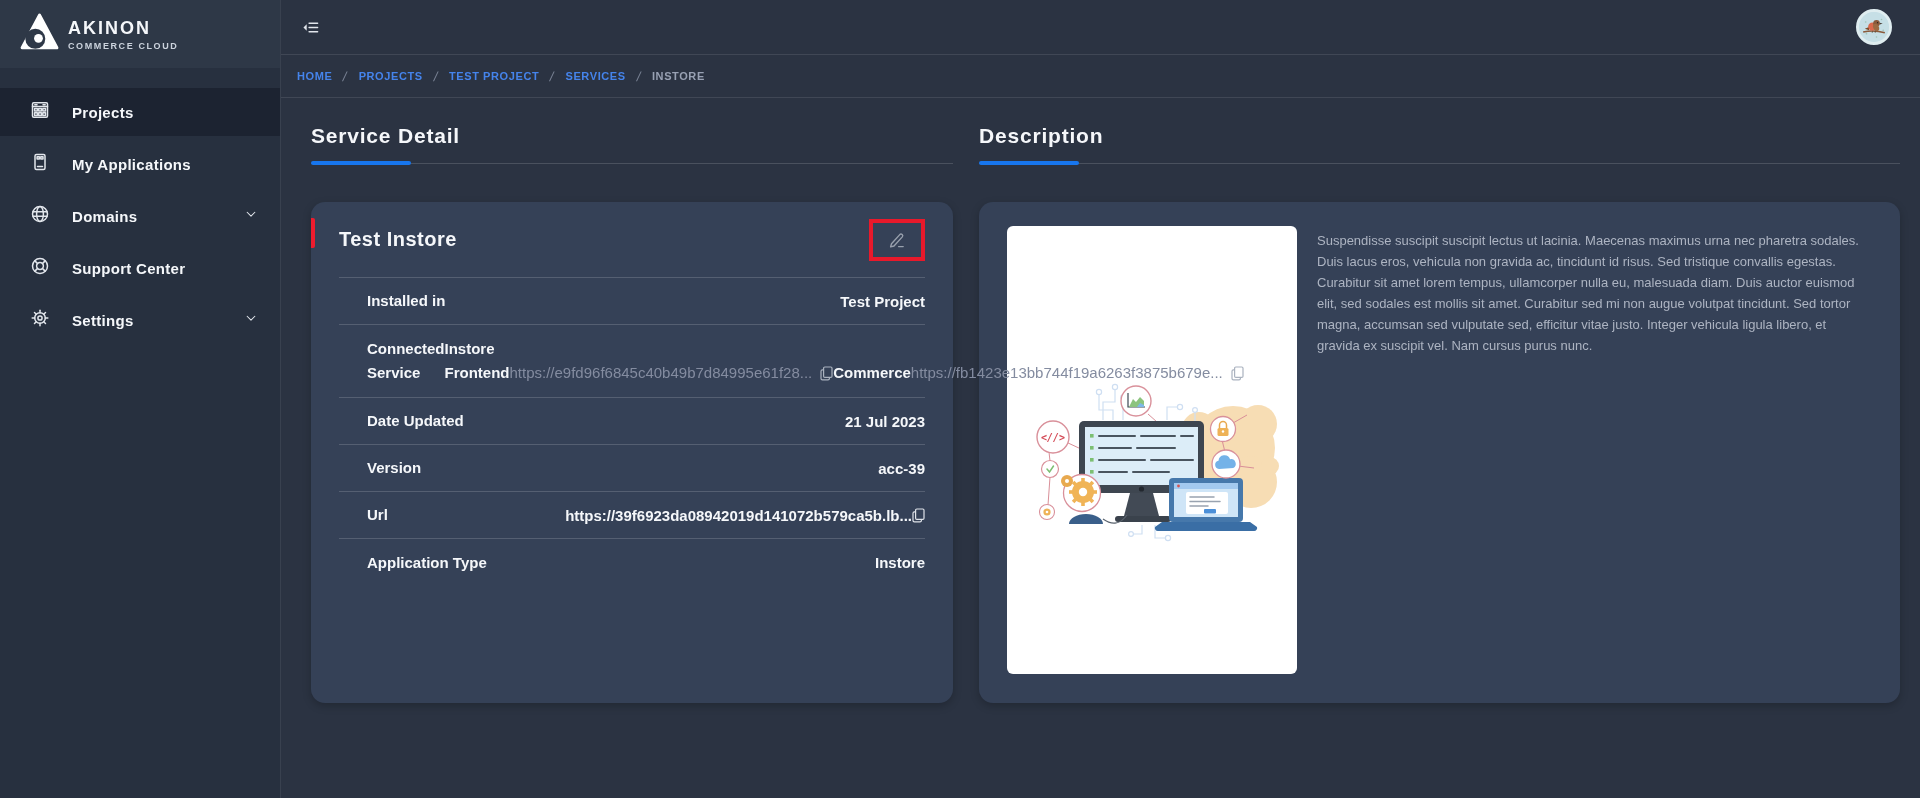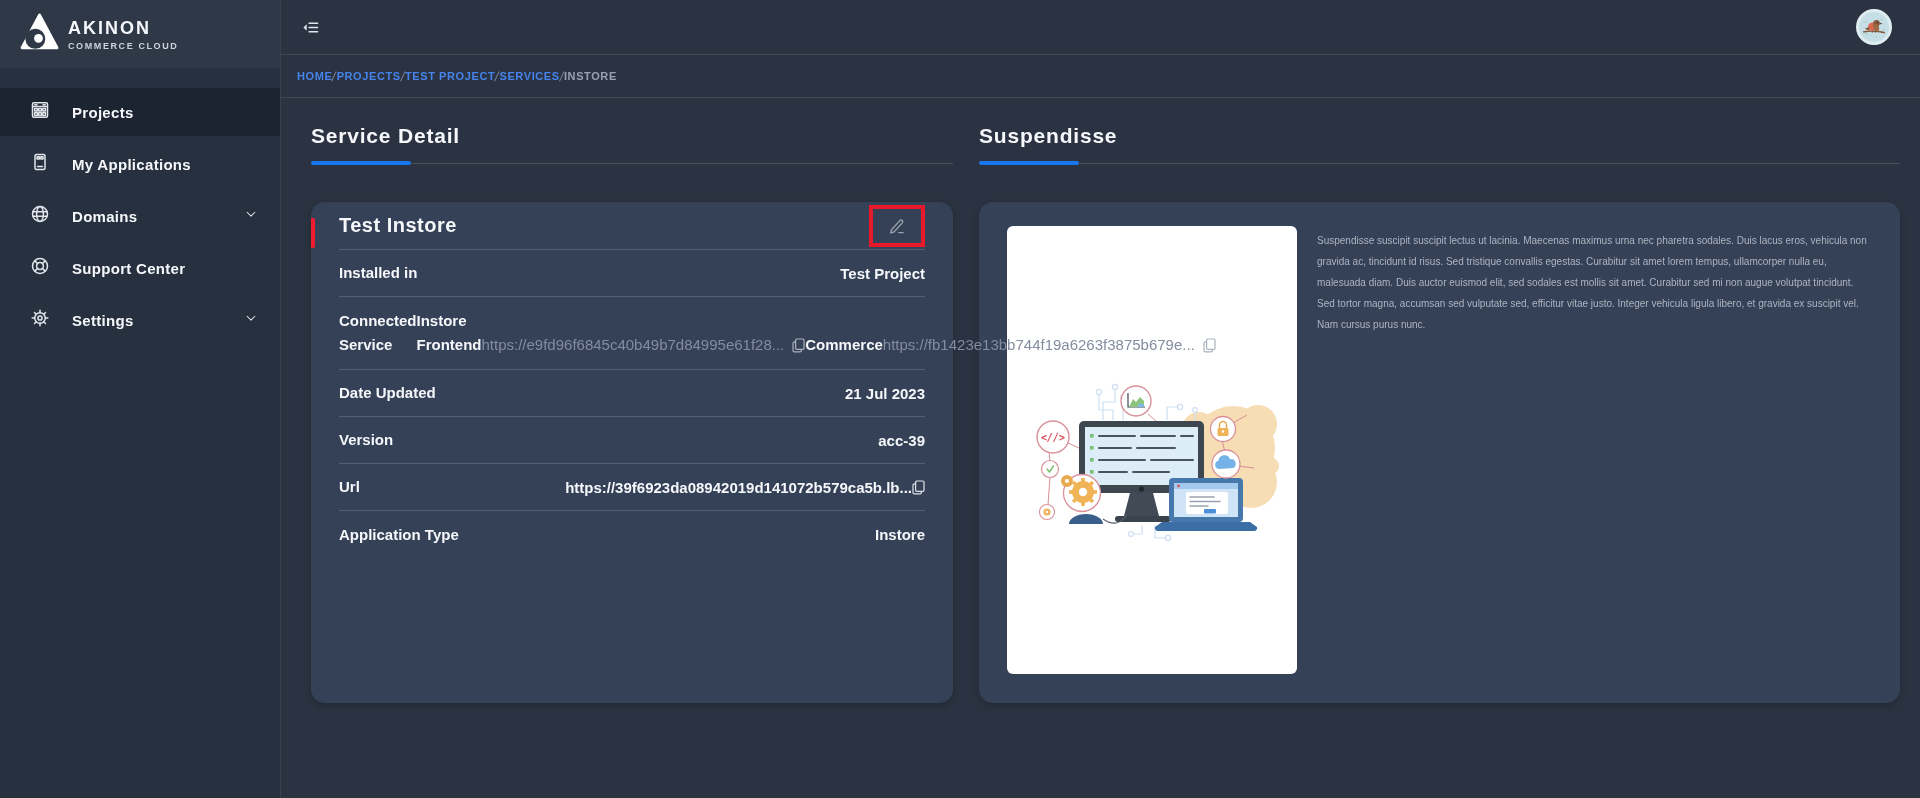--- a/index.html
+++ b/index.html
@@ -23,55 +23,55 @@
   .nav-item.active{background:var(--active-bg);}
   .nav-item .label{font-size:15px;font-weight:700;letter-spacing:0.3px;flex:1;}
   .nav-item svg{flex-shrink:0;}
   .icon-stroke{stroke:#e2e6ec;fill:none;stroke-width:1.5;stroke-linecap:round;stroke-linejoin:round;}
 
   
   .main{flex:1;display:flex;flex-direction:column;border-left:1px solid rgba(255,255,255,0.07);}
   .topbar{height:55px;display:flex;align-items:center;justify-content:space-between;padding:0 28px 0 16px;border-bottom:1px solid var(--line);}
   .collapse-btn{width:26px;height:26px;display:flex;align-items:center;justify-content:center;cursor:pointer;}
   .avatar{width:36px;height:36px;border-radius:50%;border:3px solid #dfedf0;overflow:hidden;cursor:pointer;background:#c6dfe6;}
-  .breadcrumb-bar{height:43px;display:flex;align-items:center;padding:0 16px;border-bottom:1px solid var(--line);font-size:11px;font-weight:700;letter-spacing:0.6px;}
+  .breadcrumb-bar{height:43px;display:flex;align-items:center;gap:11px;padding:0 16px;border-bottom:1px solid var(--line);font-size:11px;font-weight:700;letter-spacing:0.6px;}
   .crumb{color:var(--bc-blue);cursor:pointer;}
   .crumb-sep{color:#7b8496;font-weight:400;font-size:13px;transform:skewX(-12deg);}
   .crumb.current{color:#98a1b3;cursor:default;}
 
   .content{display:flex;gap:26px;padding:26px 20px 0 30px;}
   .col-left{width:642px;flex-shrink:0;}
   .col-right{flex:1;}
   .section-title{font-size:21px;font-weight:700;letter-spacing:0.8px;}
   .section-underline{position:relative;height:4px;margin-top:14px;}
   .section-underline .base{position:absolute;left:0;right:0;top:1px;height:1px;background:rgba(255,255,255,0.15);}
   .section-underline .accent{position:absolute;left:0;top:-1px;width:100px;height:4px;background:var(--blue);border-radius:2px;}
 
   .card{margin-top:36px;height:501px;background:var(--card-bg);border-radius:14px;box-shadow:0 3px 8px rgba(0,0,0,0.22);}
   .service-card{padding:0 28px;position:relative;}
-  .card-title-row{height:48px;display:flex;align-items:center;justify-content:space-between;border-bottom:1px solid var(--sep);position:relative;gap:48px;}
+  .card-title-row{height:76px;display:flex;align-items:center;justify-content:space-between;border-bottom:1px solid var(--sep);position:relative;gap:48px;}
   .red-bar{position:absolute;left:-28px;top:16px;width:4px;height:30px;background:#ee1c2e;border-radius:0 2px 2px 0;}
   .card-title{font-size:20px;font-weight:700;letter-spacing:0.5px;}
   .edit-btn{width:56px;height:42px;border:4px solid var(--red);background:transparent;display:flex;align-items:center;justify-content:center;color:#98a0ad;cursor:pointer;}
 
   .detail-row{display:flex;justify-content:space-between;align-items:center;min-height:47px;border-bottom:1px solid var(--sep);}
   .detail-row:last-child{border-bottom:none;}
-  .detail-row .row-label{font-size:15px;font-weight:700;line-height:24px;}
+  .detail-row .row-label{font-size:15px;font-weight:700;line-height:24px;margin-left:28px;}
   .detail-row .row-value{font-size:15px;font-weight:700;text-align:right;}
   .row-connected{align-items:flex-start;padding:12px 0;}
   .value-stack{display:flex;flex-direction:row;align-items:flex-end;}
   .value-strong{font-size:15px;font-weight:700;line-height:24px;}
   .value-url{display:flex;align-items:center;gap:8px;color:var(--muted);font-size:15px;font-weight:400;line-height:24px;}
   .value-url .copy-icon{color:#aab2bf;cursor:pointer;display:flex;}
   .url-inline{display:flex;align-items:center;}
   .url-inline .copy-icon{color:#dfe3e9;cursor:pointer;display:flex;}
 
   .desc-card{display:flex;gap:20px;padding:24px 28px;}
   .illustration-panel{width:290px;height:448px;background:#ffffff;border-radius:6px;flex-shrink:0;}
-  .desc-text{flex:1;font-size:10px;line-height:21px;color:var(--desc);padding-top:4px;max-width:575px;}
+  .desc-text{flex:1;font-size:13px;line-height:21px;color:var(--desc);padding-top:4px;max-width:575px;}
 </style>
 </head>
 <body>
 
 <div class="app">
 
   <aside class="sidebar">
     <div class="sidebar-header">
       <span>
         <svg width="42" height="42" viewBox="0 0 40 40">
@@ -299,21 +299,21 @@
           </div>
 
           <div class="detail-row">
             <span class="row-label">Application Type</span>
             <span class="row-value">Instore</span>
           </div>
         </div>
       </section>
 
       <section class="col-right">
-        <h2 class="section-title">Suspendisse</h2>
+        <h2 class="section-title">Description</h2>
         <div class="section-underline">
             <span class="base"></span>
             <span class="accent"></span>
           </div>
 
         <div class="card desc-card">
           <div class="illustration-panel">
             <svg width="290" height="448" viewBox="0 0 290 448">
 
               <g fill="#f7ddb4">

